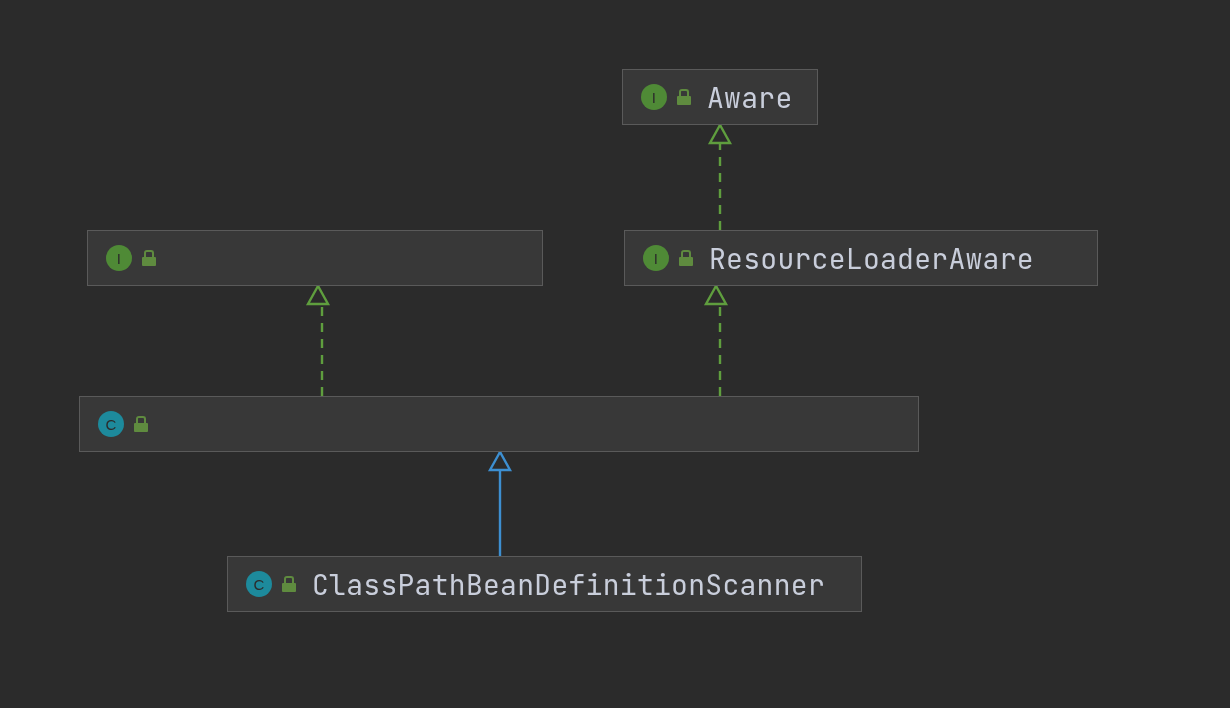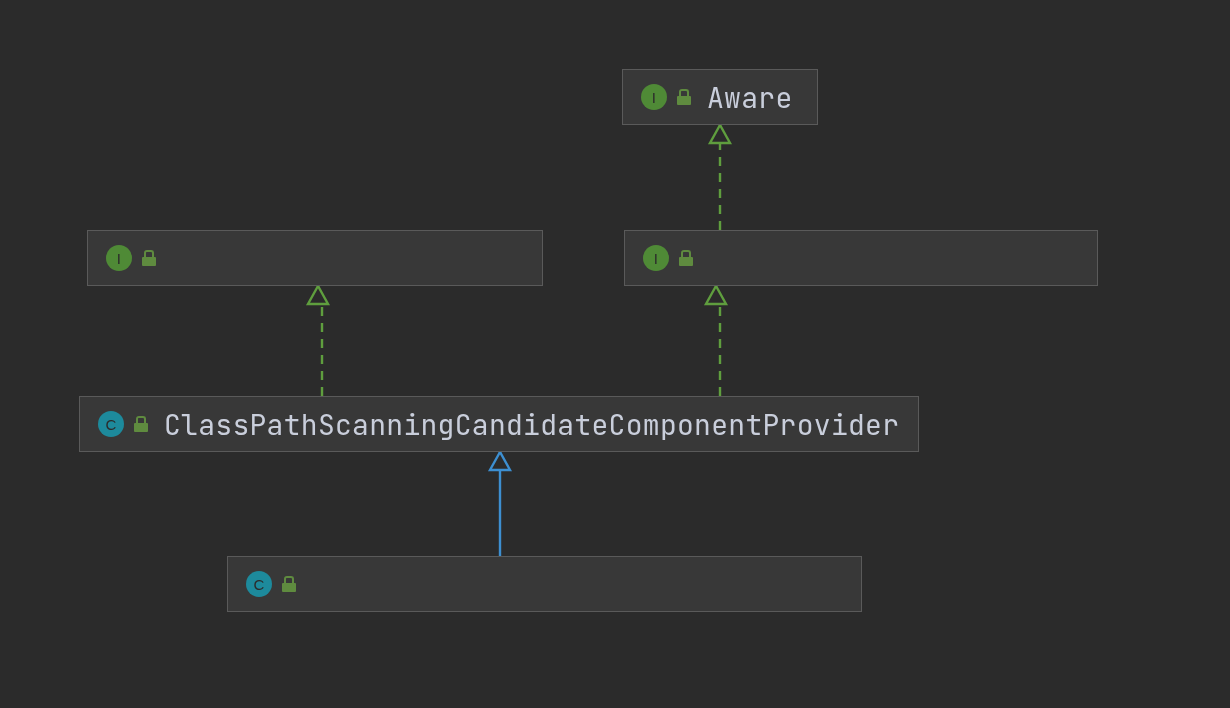--- a/index.html
+++ b/index.html
@@ -54,26 +54,27 @@
   </div>
 
   <div class="node" id="node-envcap" style="left: 87px; top: 230px; width: 456px; height: 56px;">
     <span class="badge badge-i">I</span>
     <span class="lock"></span>
   </div>
 
   <div class="node" id="node-rla" style="left: 624px; top: 230px; width: 474px; height: 56px;">
     <span class="badge badge-i">I</span>
     <span class="lock"></span>
+    <span>ResourceLoaderAware</span>
   </div>
 
   <div class="node" id="node-cpscp" style="left: 79px; top: 396px; width: 840px; height: 56px;">
     <span class="badge badge-c">C</span>
     <span class="lock"></span>
-    <span>ClassPathScanningCandidateComponentProvider</span>
   </div>
 
   <div class="node" id="node-cpbds" style="left: 227px; top: 556px; width: 635px; height: 56px;">
     <span class="badge badge-c">C</span>
     <span class="lock"></span>
+    <span>ClassPathBeanDefinitionScanner</span>
   </div>
 
 </div>
 
 </body></html>

